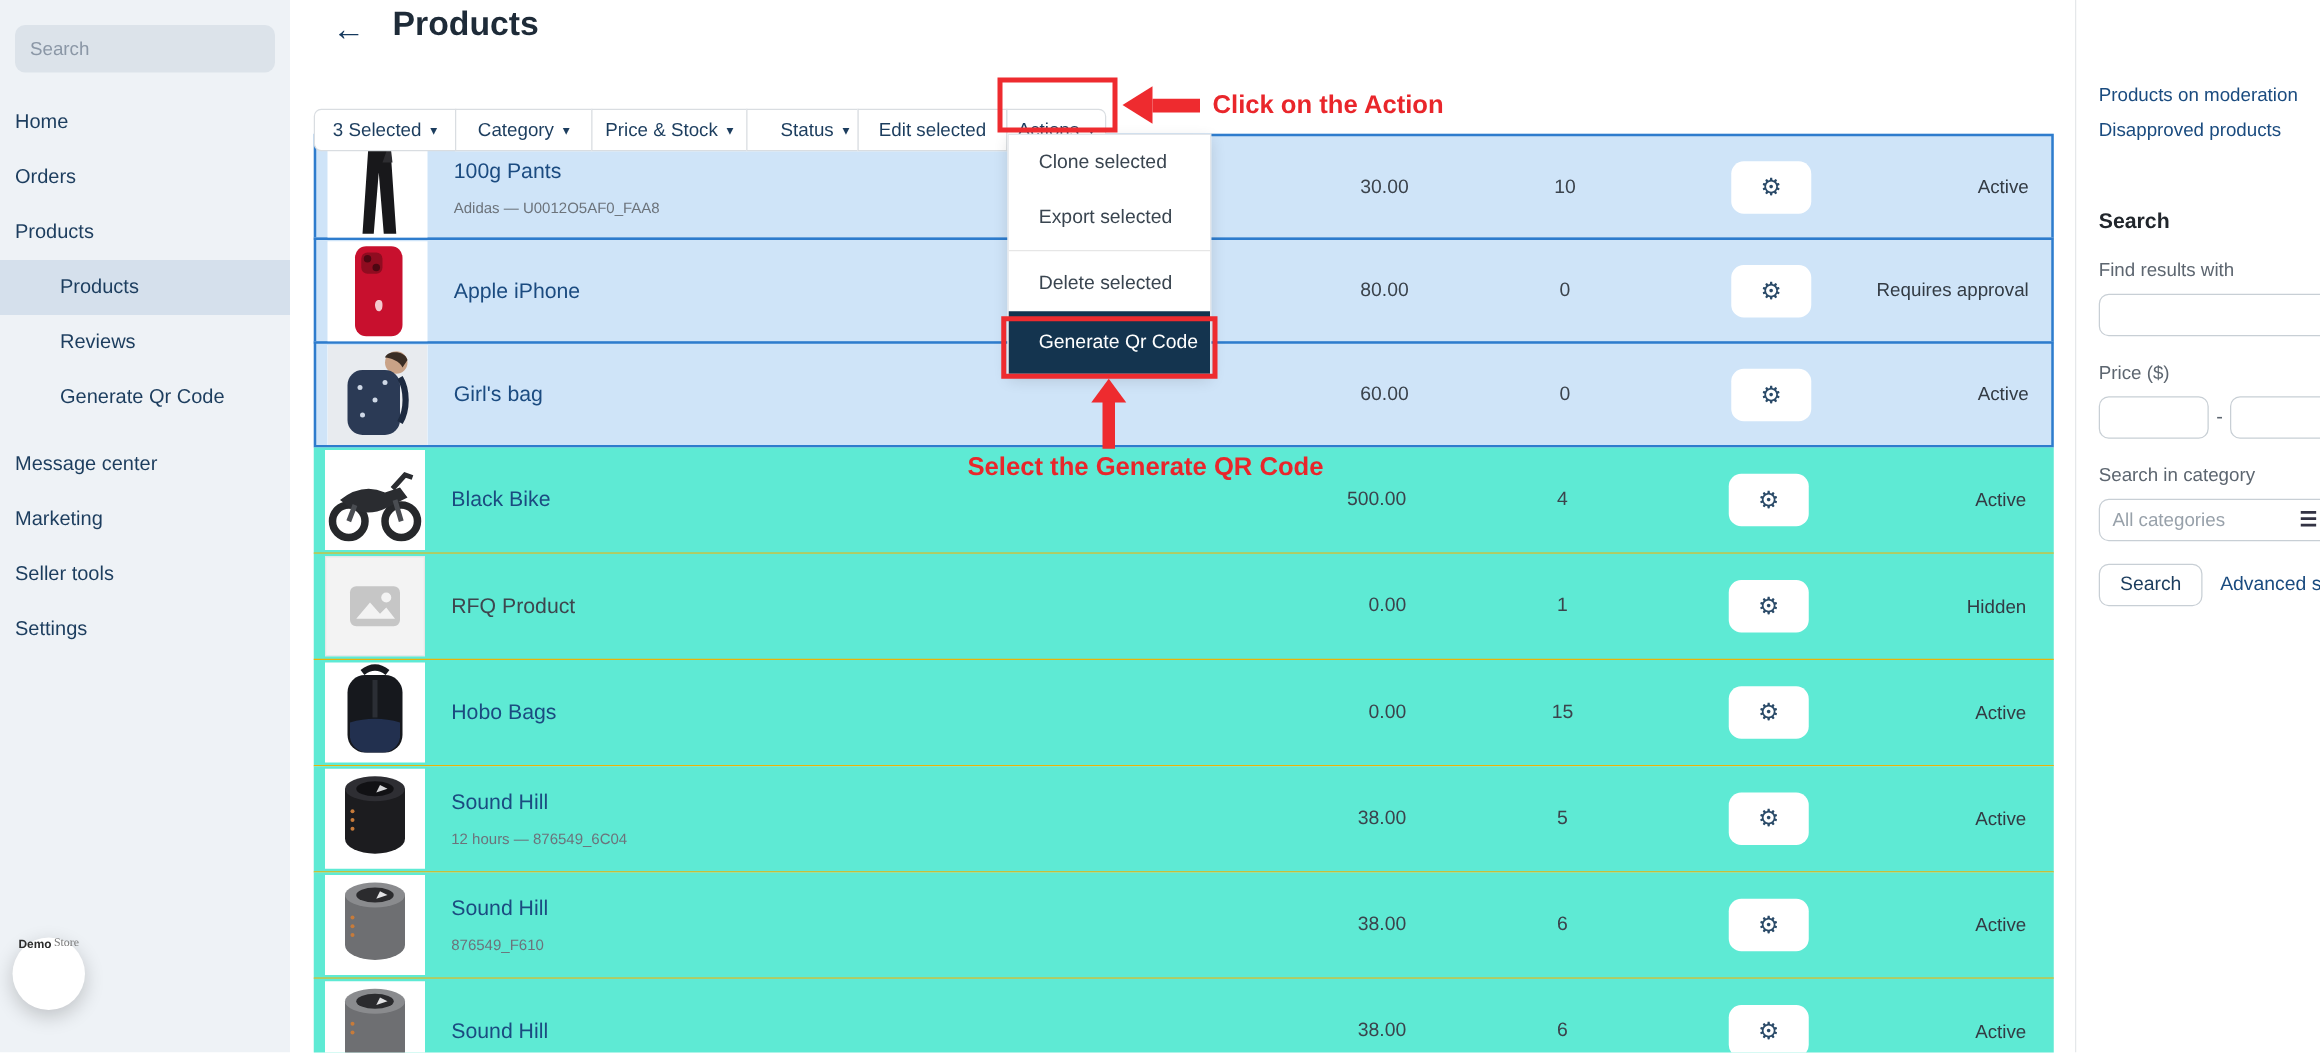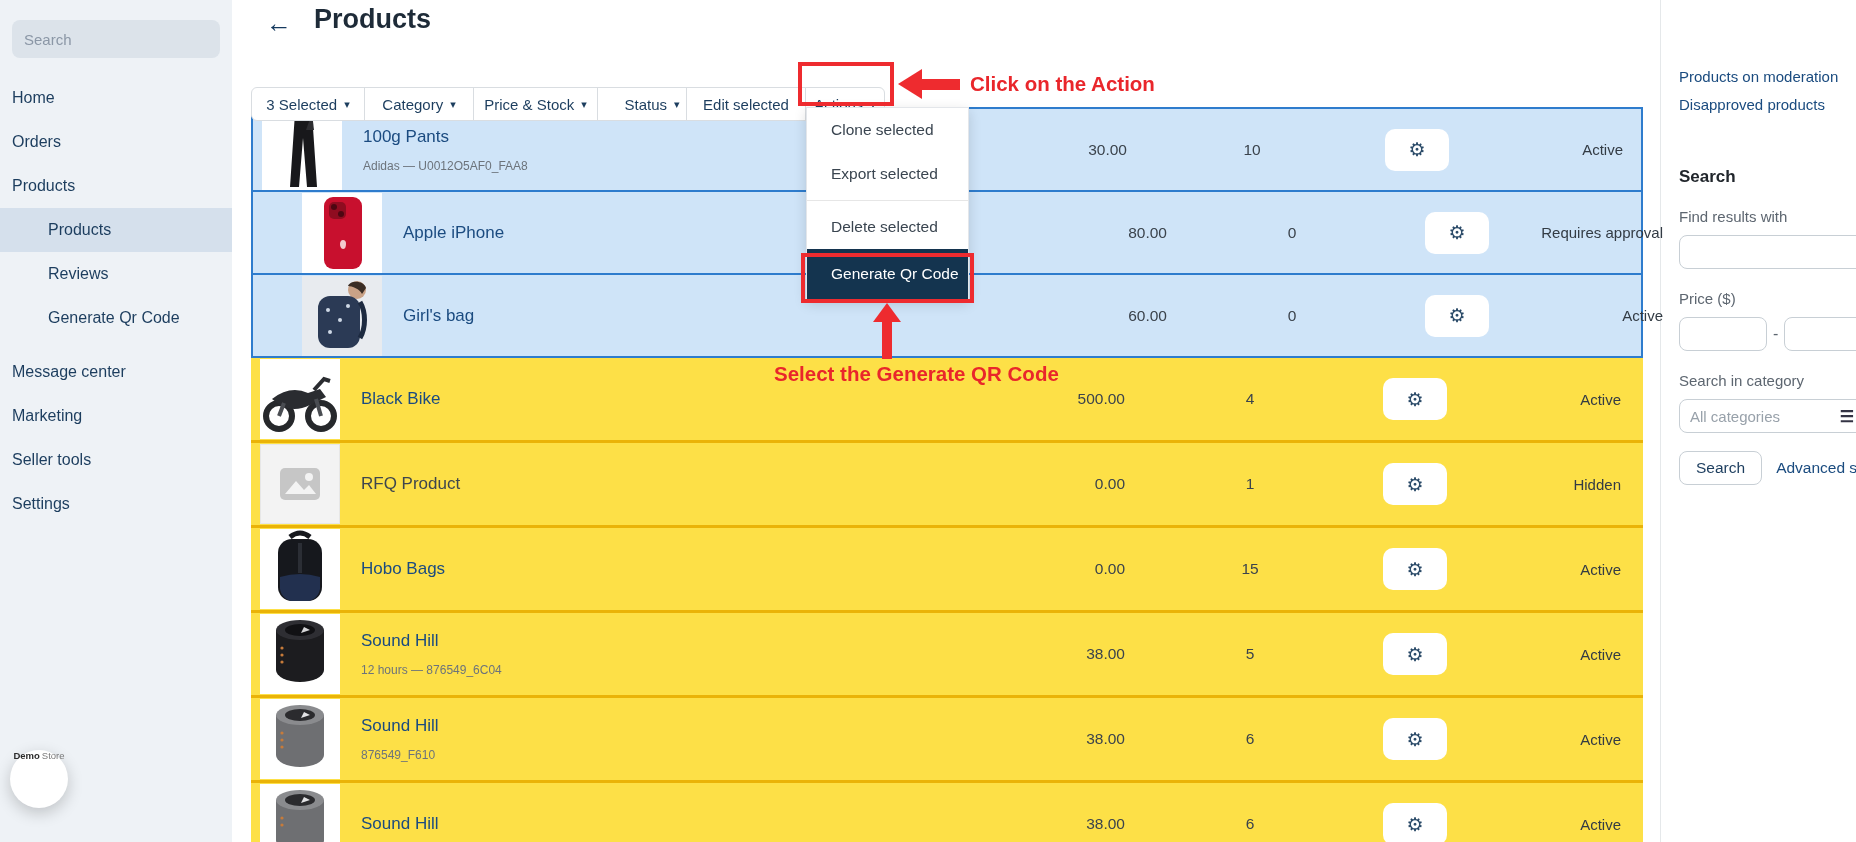--- a/index.html
+++ b/index.html
@@ -16,21 +16,21 @@
   .side-search { margin: 20px 12px 0 12px; background: #dce3ea; border-radius: 8px; height: 38px; display: flex; align-items: center; padding: 0 12px; }
   .side-search input { flex: 1; border: none; background: transparent; outline: none; font-size: 15px; color: #44505c; font-family: inherit; }
   .side-search input::placeholder { color: #8b97a6; }
   .nav { margin-top: 18px; font-size: 16px; color: #1c3d5e; }
   .nav-item { height: 44px; line-height: 44px; padding-left: 12px; cursor: pointer; white-space: nowrap; }
   .nav-item.sub { padding-left: 48px; }
   .nav-item.active { background: #d5e0ec; }
   .nav-gap { height: 10px; }
   .demo-circle { position: absolute; left: 10px; bottom: 34px; width: 58px; height: 58px; background: #fff; border-radius: 50%; box-shadow: 0 5px 16px rgba(0,0,0,0.20); display: flex; align-items: flex-start; justify-content: center; font-size: 9.5px; letter-spacing: 0; }
   .demo-circle .b { font-weight: bold; color: #2b2b2b; }
-  .demo-circle .l { color: #7a7a7a; margin-left: 2px; }
+  .demo-circle .l { color: #7a7a7a; margin-left: 2px; font-family: Liberation Serif, serif; }
 
   
   .main { position: absolute; left: 232px; top: 0; width: 1624px; height: 842px; background: #fff; }
 
   .back-btn { position: absolute; left: 34px; top: 8px; font-size: 26px; font-weight: bold; color: #15395e; cursor: pointer; }
   .page-title { position: absolute; left: 82px; top: 4px; font-size: 27px; font-weight: bold; color: #1e2b38; }
   .hdr-gear { position: absolute; left: 1494px; top: 8px; font-size: 21px; color: #15395e; cursor: pointer; }
   .save-btn { position: absolute; left: 1552px; top: 12px; font-size: 17px; color: #15395e; cursor: pointer; }
   .add-pill { position: absolute; left: 1611px; top: 5px; width: 46px; height: 38px; background: #15395e; border-radius: 10px; }
 
@@ -54,23 +54,23 @@
   .arrow-left-tri { position: absolute; left: 666px; top: 69px; width: 0; height: 0; border-top: 15px solid transparent; border-bottom: 15px solid transparent; border-right: 24px solid #ee2b2f; z-index: 30; }
   .arrow-left-bar { position: absolute; left: 690px; top: 79px; width: 38px; height: 11px; background: #ee2b2f; z-index: 30; }
   .arrow-up-tri { position: absolute; left: 641px; top: 303px; width: 0; height: 0; border-left: 14px solid transparent; border-right: 14px solid transparent; border-bottom: 19px solid #ee2b2f; z-index: 30; }
   .arrow-up-bar { position: absolute; left: 650px; top: 321px; width: 10px; height: 38px; background: #ee2b2f; z-index: 30; }
   .note { position: absolute; color: #e9262b; font-weight: bold; font-size: 20.5px; z-index: 30; white-space: nowrap; }
   .note-action { left: 738px; top: 72px; }
   .note-qr { left: 542px; top: 362px; }
 
   
   .ptable { position: absolute; left: 19px; top: 107px; width: 1392px; z-index: 1; }
-  .row { height: 85px; display: grid; grid-template-columns: 110px 482px 282px 250px 80px 188px; align-items: center; border-bottom: 3px solid #eab308; background: #fde047; }
+  .row { height: 85px; display: grid; grid-template-columns: 110px 482px 282px 250px 80px 188px; align-items: center; border-bottom: 1px solid #eab308; background: #5eead4; }
   .row.selected { background: #cfe4f8; border: 2px solid #2e7ccd; }
-  .row.selected + .row.selected { margin-top: -2px; padding-left: 40px; }
+  .row.selected + .row.selected { margin-top: -2px; }
   .thumb { width: 80px; height: 80px; margin-left: 9px; background: #fff; display: flex; align-items: center; justify-content: center; overflow: hidden; }
   .thumb.ph { background: #f3f3f3; border: 1px solid #e7e7e7; }
   .pname { color: #1b4b80; font-size: 17px; cursor: pointer; }
   .psub { color: #6c737b; font-size: 12px; margin-top: 12px; }
   .price { justify-self: end; font-size: 15.5px; color: #3b434c; }
   .qty { justify-self: center; font-size: 15.5px; color: #3b434c; }
   .gearcell { justify-self: center; }
   .gear-btn { width: 64px; height: 42px; background: #fff; border-radius: 10px; border: none; display: flex; align-items: center; justify-content: center; font-size: 19px; color: #2a4a68; cursor: pointer; }
   .status { justify-self: end; padding-right: 22px; font-size: 15px; color: #333b44; }
 

